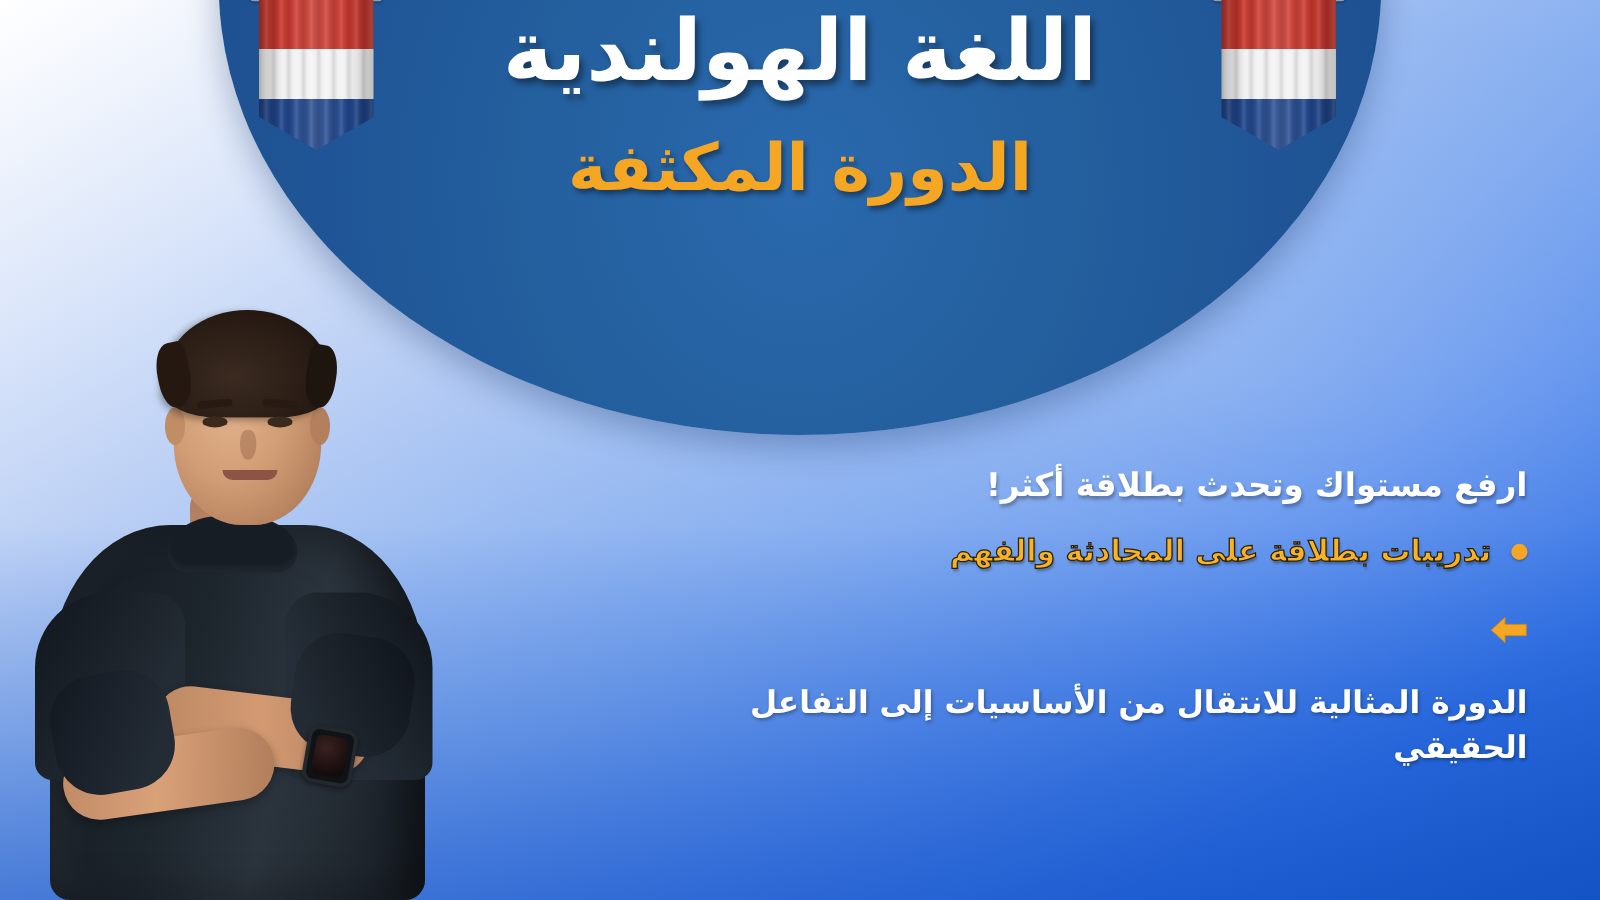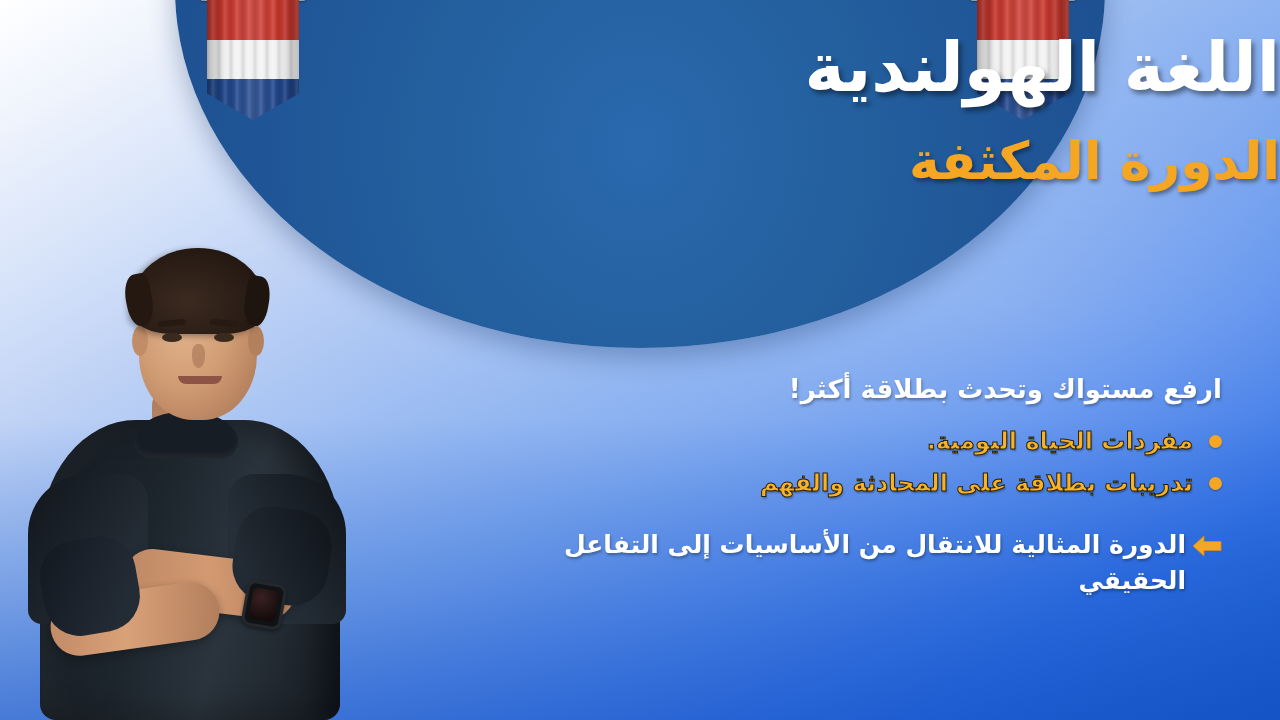--- a/index.html
+++ b/index.html
@@ -121,21 +121,22 @@
       rgba(0,0,0,0.22) 100%);
   }
   #pennant-left  { left: 207px;  top: -6px; }
   #pennant-right { left: 977px;  top: -6px; }
 
   
   .headline-block {
     position: absolute;
     z-index: 8;
     left: 0; right: 0;
-    top: 30px;
+    top: 4px;
+    text-align: center;
   }
   .title-main {
     font-size: 68px;
     font-weight: 700;
     color: #ffffff;
     letter-spacing: 1px;
     line-height: 1.12;
     text-shadow: 3px 4px 5px rgba(0,0,0,0.42);
     margin: 0;
   }
@@ -198,24 +199,24 @@
   .bullet-text {
     font-size: 24px;
     font-weight: 700;
     color: #f8b229;
     line-height: 1.3;
     -webkit-text-stroke: 1px #2a2206;
     text-shadow: 1px 2px 2px rgba(0,0,0,0.30);
   }
   .closing {
     display: flex;
-    flex-direction: row;
+    flex-direction: column;
     align-items: flex-start;
     justify-content: flex-start;
-    gap: 6px;
+    gap: 23px;
   }
   .arrow-icon {
     flex: 0 0 auto;
     margin-top: 6px;
   }
   .closing-text {
     font-size: 25px;
     font-weight: 700;
     color: #ffffff;
     line-height: 1.45;
@@ -406,24 +407,20 @@
   <div class="headline-block">
     <h1 class="title-main">اللغة الهولندية</h1>
     <h2 class="title-sub">الدورة المكثفة</h2>
   </div>
 
   <div class="copy">
 
     <p class="tagline">ارفع مستواك وتحدث بطلاقة أكثر!</p>
 
     <ul class="bullets">
-      <li>
-        <span class="dot"></span>
-        <span class="bullet-text">مفردات الحياة اليومية.</span>
-      </li>
       <li>
         <span class="dot"></span>
         <span class="bullet-text">تدريبات بطلاقة على المحادثة والفهم</span>
       </li>
     </ul>
 
     <div class="closing">
       <span class="arrow-icon">
         <svg width="30" height="26" viewBox="0 0 30 26" aria-hidden="true">
           <path d="M1 13 L12 3 L12 8.5 L29 8.5 L29 17.5 L12 17.5 L12 23 Z" fill="#f5a623" stroke="#d4891a" stroke-width="0.8" stroke-linejoin="round"></path>

